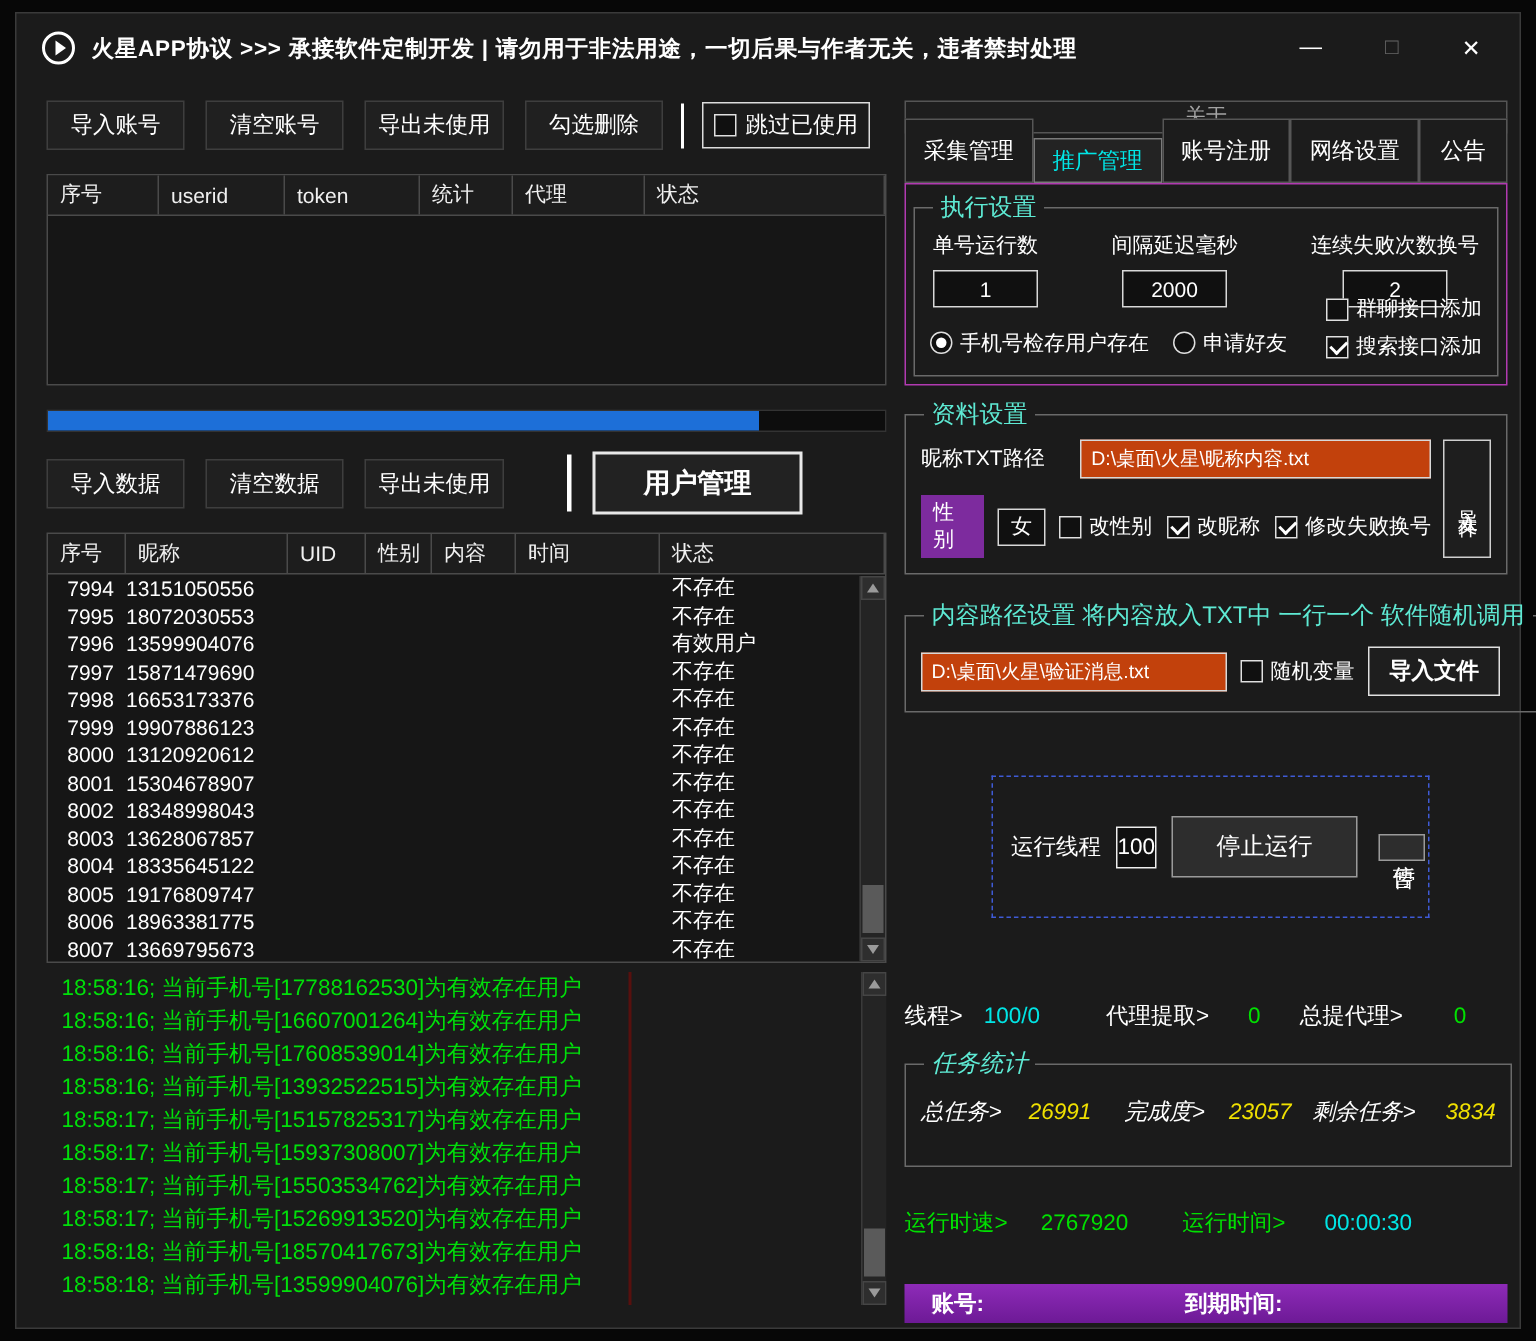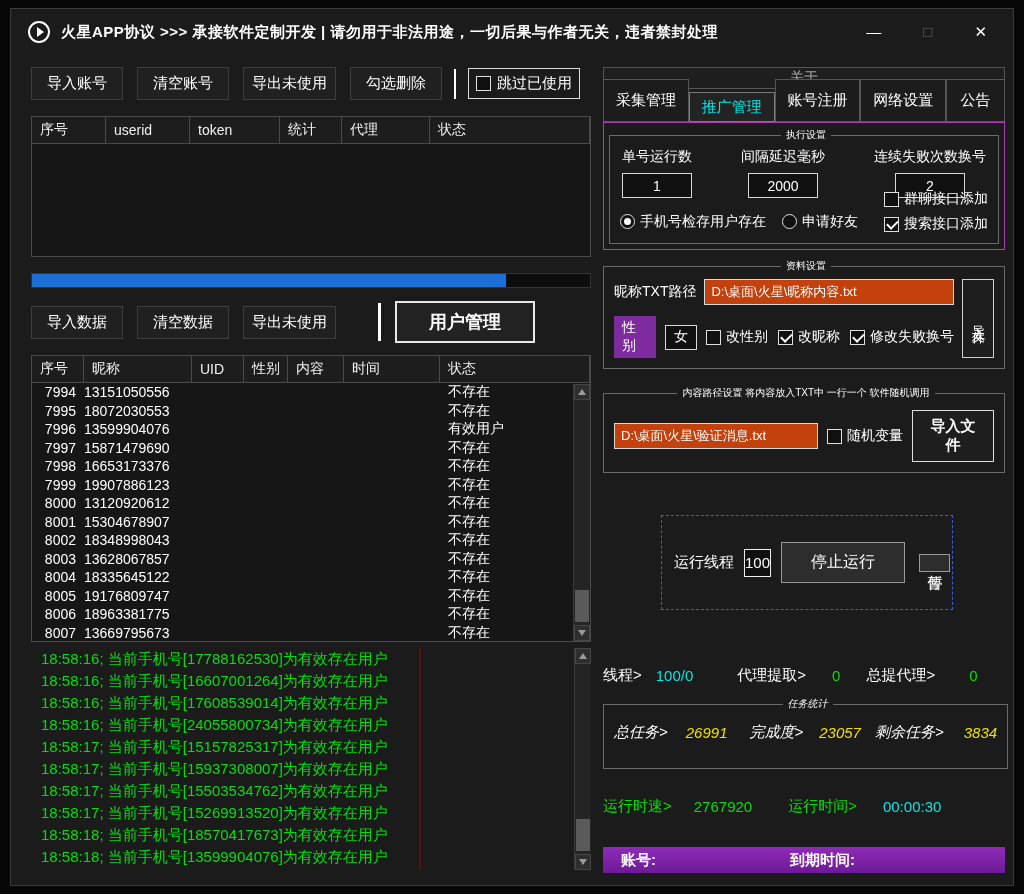--- a/index.html
+++ b/index.html
@@ -83,35 +83,35 @@
   
   .right { position:absolute; left:592px; top:58px; width:402px; }
   .about-btn { width:100%; height:22px; background:#1e1e1e; border:1px solid #555; color:#a3a3a3; font-size:14px; display:flex; align-items:center; justify-content:center; }
   .tabs { display:flex; margin-top:3px; align-items:flex-end; height:30px; }
   .tab { border:1px solid #565656; background:#1c1c1c; height:43px; display:flex; align-items:center; justify-content:center; font-size:15px; flex:1; white-space:nowrap; cursor:pointer; }
   .tabs > div:nth-of-type(5) { flex:.68; }
   .tab.active { height:30px; color:#00e5e5; border-color:#7a7a7a; background:#232323; }
 
   .purple-panel { border:1px solid #b13ab1; padding:5px; }
   .fs { border:1px solid #6a6a6a; padding:6px 10px 10px; }
-  .fs legend { font-size:10px; color:#ffffff; padding:0 5px; margin-left:2px; white-space:nowrap;text-align:center; }
+  .fs legend { font-size:16px; color:#5eead4; padding:0 5px; margin-left:2px; white-space:nowrap; }
 
   .exec-fields { display:flex; justify-content:space-between; padding:0 2px; }
   .exec-field { display:flex; flex-direction:column; align-items:center; gap:7px; }
   .exec-label { font-size:14px; white-space:nowrap; }
   .exec-input { width:70px; height:25px; border:1px solid #d8d8d8; background:#101010; display:flex; align-items:center; justify-content:center; font-size:14px; }
   .exec-bottom { display:flex; margin-top:12px; align-items:center; }
   .radios { display:flex; gap:16px; align-items:center; font-size:14px; }
   .radio-item, .check-item { display:flex; gap:5px; align-items:center; white-space:nowrap; font-size:14px; }
   .exec-checks { margin-left:auto; display:flex; flex-direction:column; gap:7px; margin-top:-20px; }
 
   .fs.profile { margin-top:9px; }
   .profile-body { display:flex; }
   .profile-rows { flex:1; display:flex; flex-direction:column; gap:11px; min-width:0; }
-  .prow1 { display:flex; align-items:center; gap:8px; }
+  .prow1 { display:flex; align-items:center; gap:24px; }
   .plabel { font-size:14px; white-space:nowrap; }
   .path-input { border:1px solid #d8d8d8; background:#c2410c; height:26px; display:flex; align-items:center; padding:0 6px; font-size:13px; flex:1; white-space:nowrap; overflow:hidden; }
   .prow2 { display:flex; align-items:center; gap:9px; }
   .gender-label { background:#7d2b9e; color:#fff; padding:3px 8px; font-size:14px; }
   .gender-box { border:1px solid #d8d8d8; background:#101010; width:34px; height:25px; display:flex; align-items:center; justify-content:center; font-size:14px; }
   .pchecks { display:flex; gap:10px; }
   .vbtn { writing-mode:vertical-rl; text-orientation:upright; width:32px; margin-left:8px; background:#1e1e1e; border:1px solid #cfcfcf; color:#fff; font-size:13px; letter-spacing:2px; padding:4px 0; }
 
   .fs.content-fs { margin-top:17px; }
   .content-row { display:flex; align-items:center; gap:9px; margin-top:4px; }
@@ -381,21 +381,21 @@
           </div>
       </div>
     </div>
 
     <div class="log">
       <div>
 
       <div class="logline">18:58:16; 当前手机号[17788162530]为有效存在用户</div>
           <div class="logline">18:58:16; 当前手机号[16607001264]为有效存在用户</div>
           <div class="logline">18:58:16; 当前手机号[17608539014]为有效存在用户</div>
-          <div class="logline">18:58:16; 当前手机号[24055800734]为有效存在用户</div>
+          <div class="logline">18:58:16; 当前手机号[13932522515]为有效存在用户</div>
           <div class="logline">18:58:17; 当前手机号[15157825317]为有效存在用户</div>
           <div class="logline">18:58:17; 当前手机号[15937308007]为有效存在用户</div>
           <div class="logline">18:58:17; 当前手机号[15503534762]为有效存在用户</div>
           <div class="logline">18:58:17; 当前手机号[15269913520]为有效存在用户</div>
           <div class="logline">18:58:18; 当前手机号[18570417673]为有效存在用户</div>
           <div class="logline">18:58:18; 当前手机号[13599904076]为有效存在用户</div>
         </div>
       <div class="log-redline"></div>
       <div class="scrollbar full">
         <div class="sb-btn">

